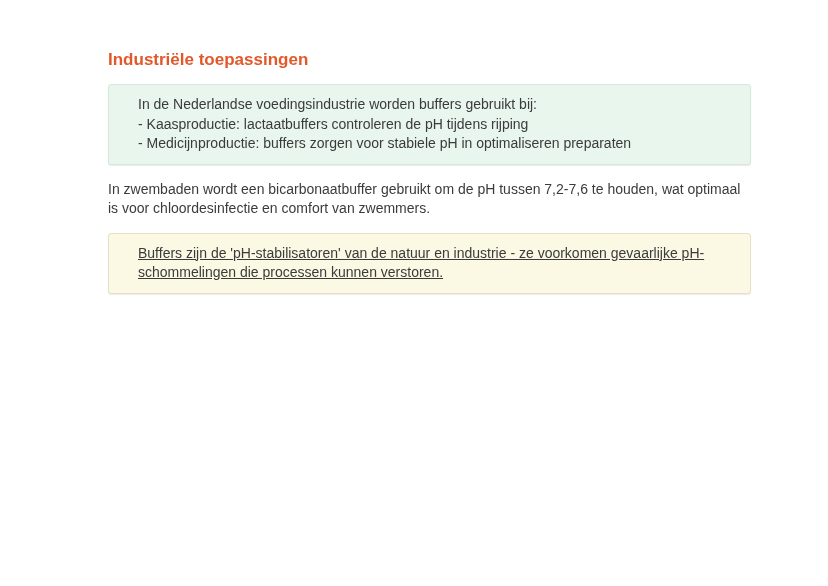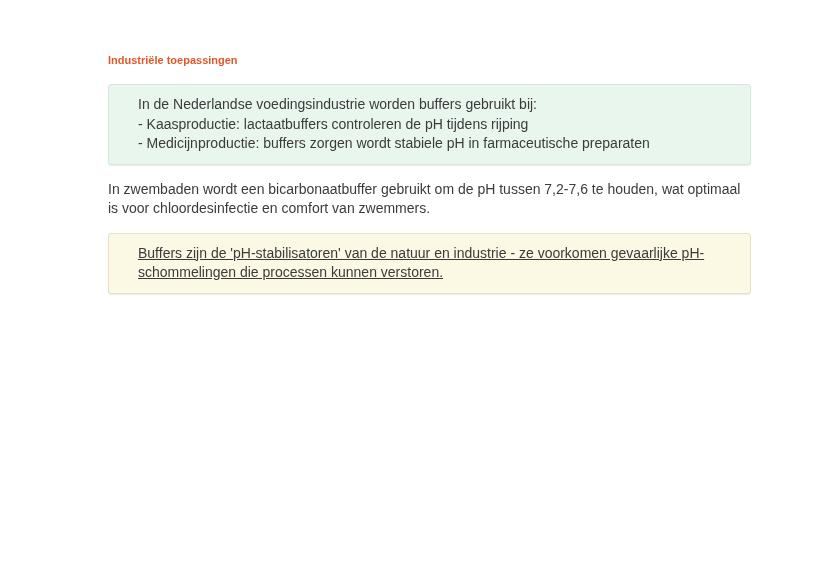--- a/index.html
+++ b/index.html
@@ -16,21 +16,21 @@
     overflow: hidden;
   }
   .content-column {
     position: absolute;
     left: 108px;
     top: 51px;
     width: 643px;
   }
   .section-title {
     margin: 0 0 15px 0;
-    font-size: 11px;
+    font-size: 17px;
     font-weight: 700;
     color: var(--heading-color, #e2582b);
     line-height: 18px;
   }
   .info-box {
     box-sizing: border-box;
     width: 100%;
     border-radius: 3px;
     padding: 10px 29px;
     font-size: 14px;
@@ -58,21 +58,21 @@
 </head>
 <body style="background: rgb(255, 255, 255);">
 
 <div class="content-column">
 
   <h2 class="section-title">Industriële toepassingen</h2>
 
   <div class="info-box green">
     <div class="box-line">In de Nederlandse voedingsindustrie worden buffers gebruikt bij:</div>
     <div class="box-line">- Kaasproductie: lactaatbuffers controleren de pH tijdens rijping</div>
-    <div class="box-line">- Medicijnproductie: buffers zorgen wordt stabiele pH in farmaceutische preparaten</div>
+    <div class="box-line">- Medicijnproductie: buffers zorgen voor stabiele pH in optimaliseren preparaten</div>
   </div>
 
   <p class="paragraph">In zwembaden wordt een bicarbonaatbuffer gebruikt om de pH tussen 7,2-7,6 te houden, wat optimaal is voor chloordesinfectie en comfort van zwemmers.</p>
 
   <div class="info-box yellow">
     <div class="box-line">Buffers zijn de 'pH-stabilisatoren' van de natuur en industrie - ze voorkomen gevaarlijke pH-schommelingen die processen kunnen verstoren.</div>
   </div>
 
 </div>
 

